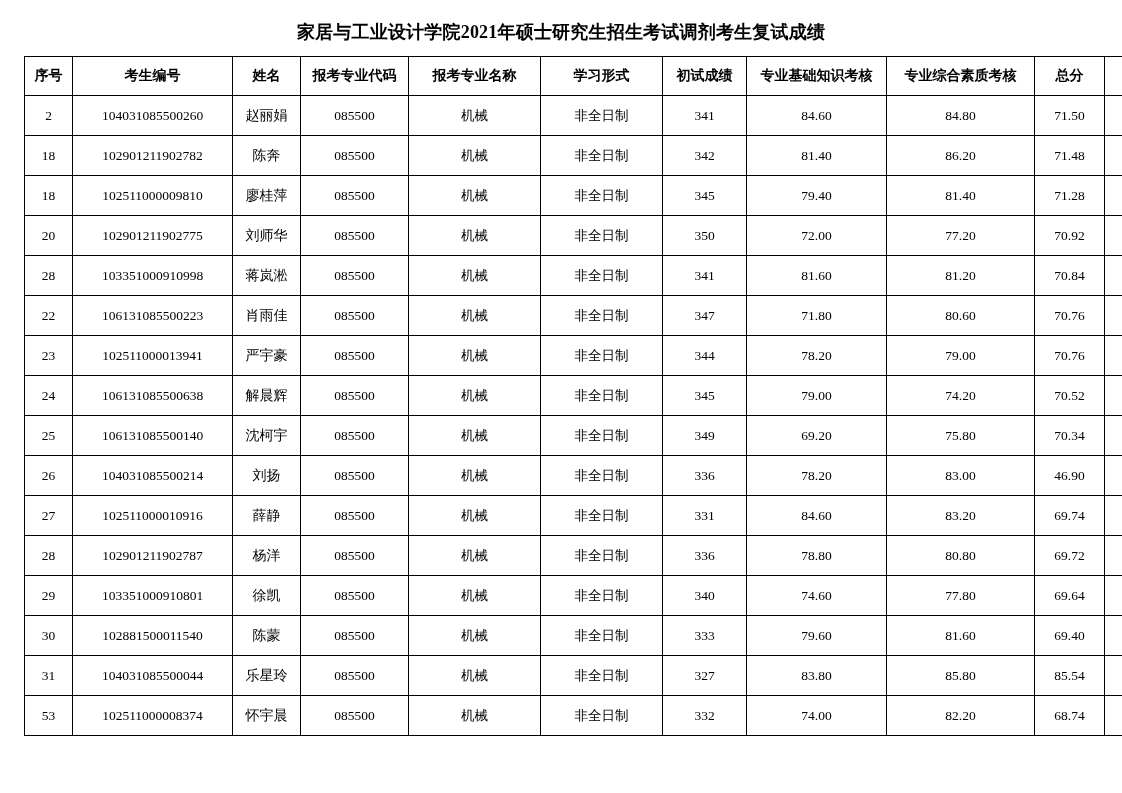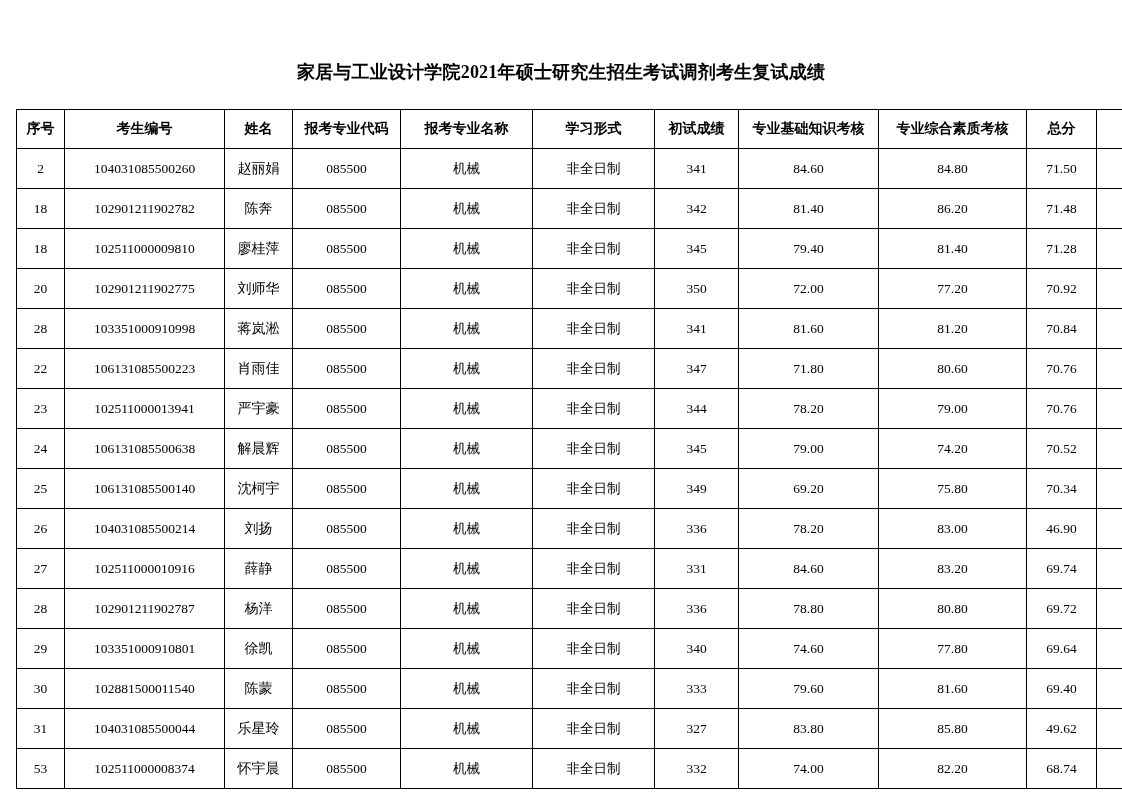--- a/index.html
+++ b/index.html
@@ -18,28 +18,28 @@
     width: 1122px;
     height: 793px;
     box-sizing: border-box;
     padding: 0;
     position: relative;
   }
   .doc-title {
     text-align: center;
     font-size: 18px;
     font-weight: bold;
-    margin-top: 60px;
+    margin-top: 20px;
     margin-bottom: 0;
     letter-spacing: 0.2px;
     font-family: "Liberation Serif", "DejaVu Serif", serif;
   }
   .table-wrap {
-    margin-top: 25px;
-    padding-left: 16px;
+    margin-top: 12px;
+    padding-left: 24px;
     padding-right: 36px;
   }
   table.scores {
     border-collapse: collapse;
     width: 1050px;
     table-layout: fixed;
     font-size: 13.5px;
   }
   table.scores th,
   table.scores td {
@@ -302,21 +302,21 @@
         <tr>
           <td>31</td>
           <td>104031085500044</td>
           <td class="cell-name">乐星玲</td>
           <td>085500</td>
           <td>机械</td>
           <td>非全日制</td>
           <td>327</td>
           <td>83.80</td>
           <td>85.80</td>
-          <td>49.62</td>
+          <td>85.54</td>
           <td class="cell-empty"></td>
         </tr>
         <tr>
           <td>53</td>
           <td>102511000008374</td>
           <td class="cell-name">怀宇晨</td>
           <td>085500</td>
           <td>机械</td>
           <td>非全日制</td>
           <td>332</td>

